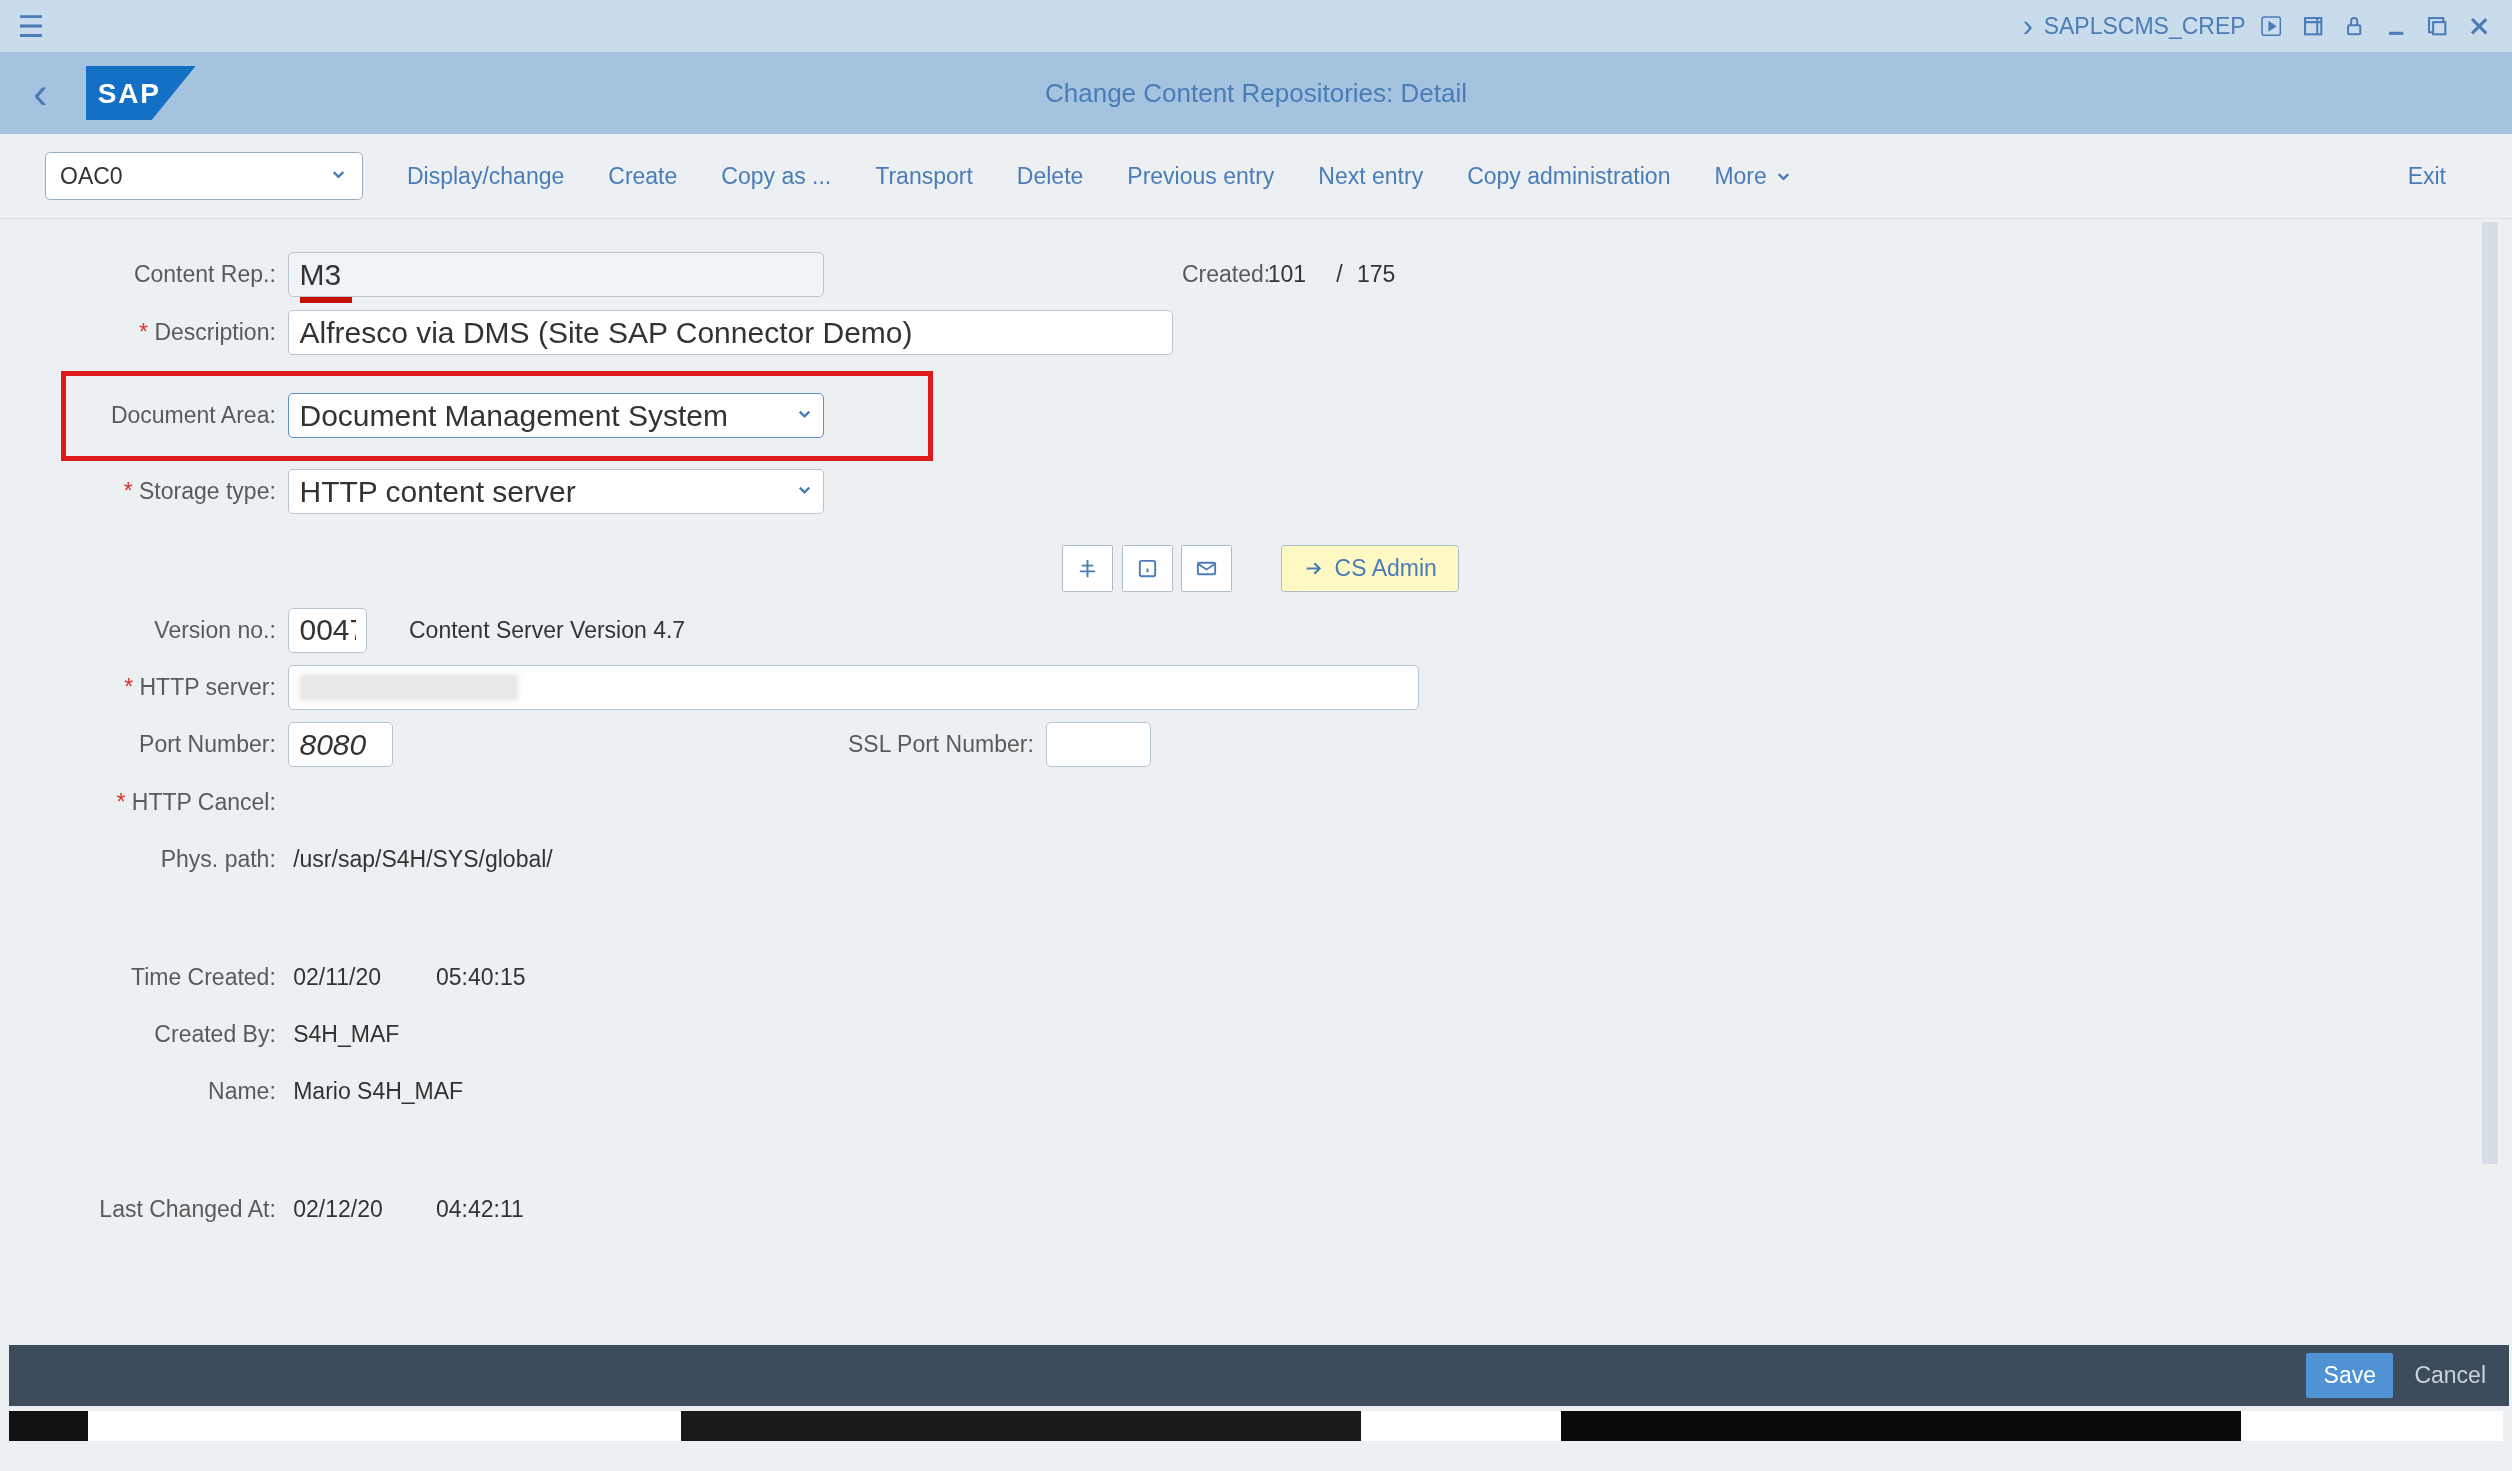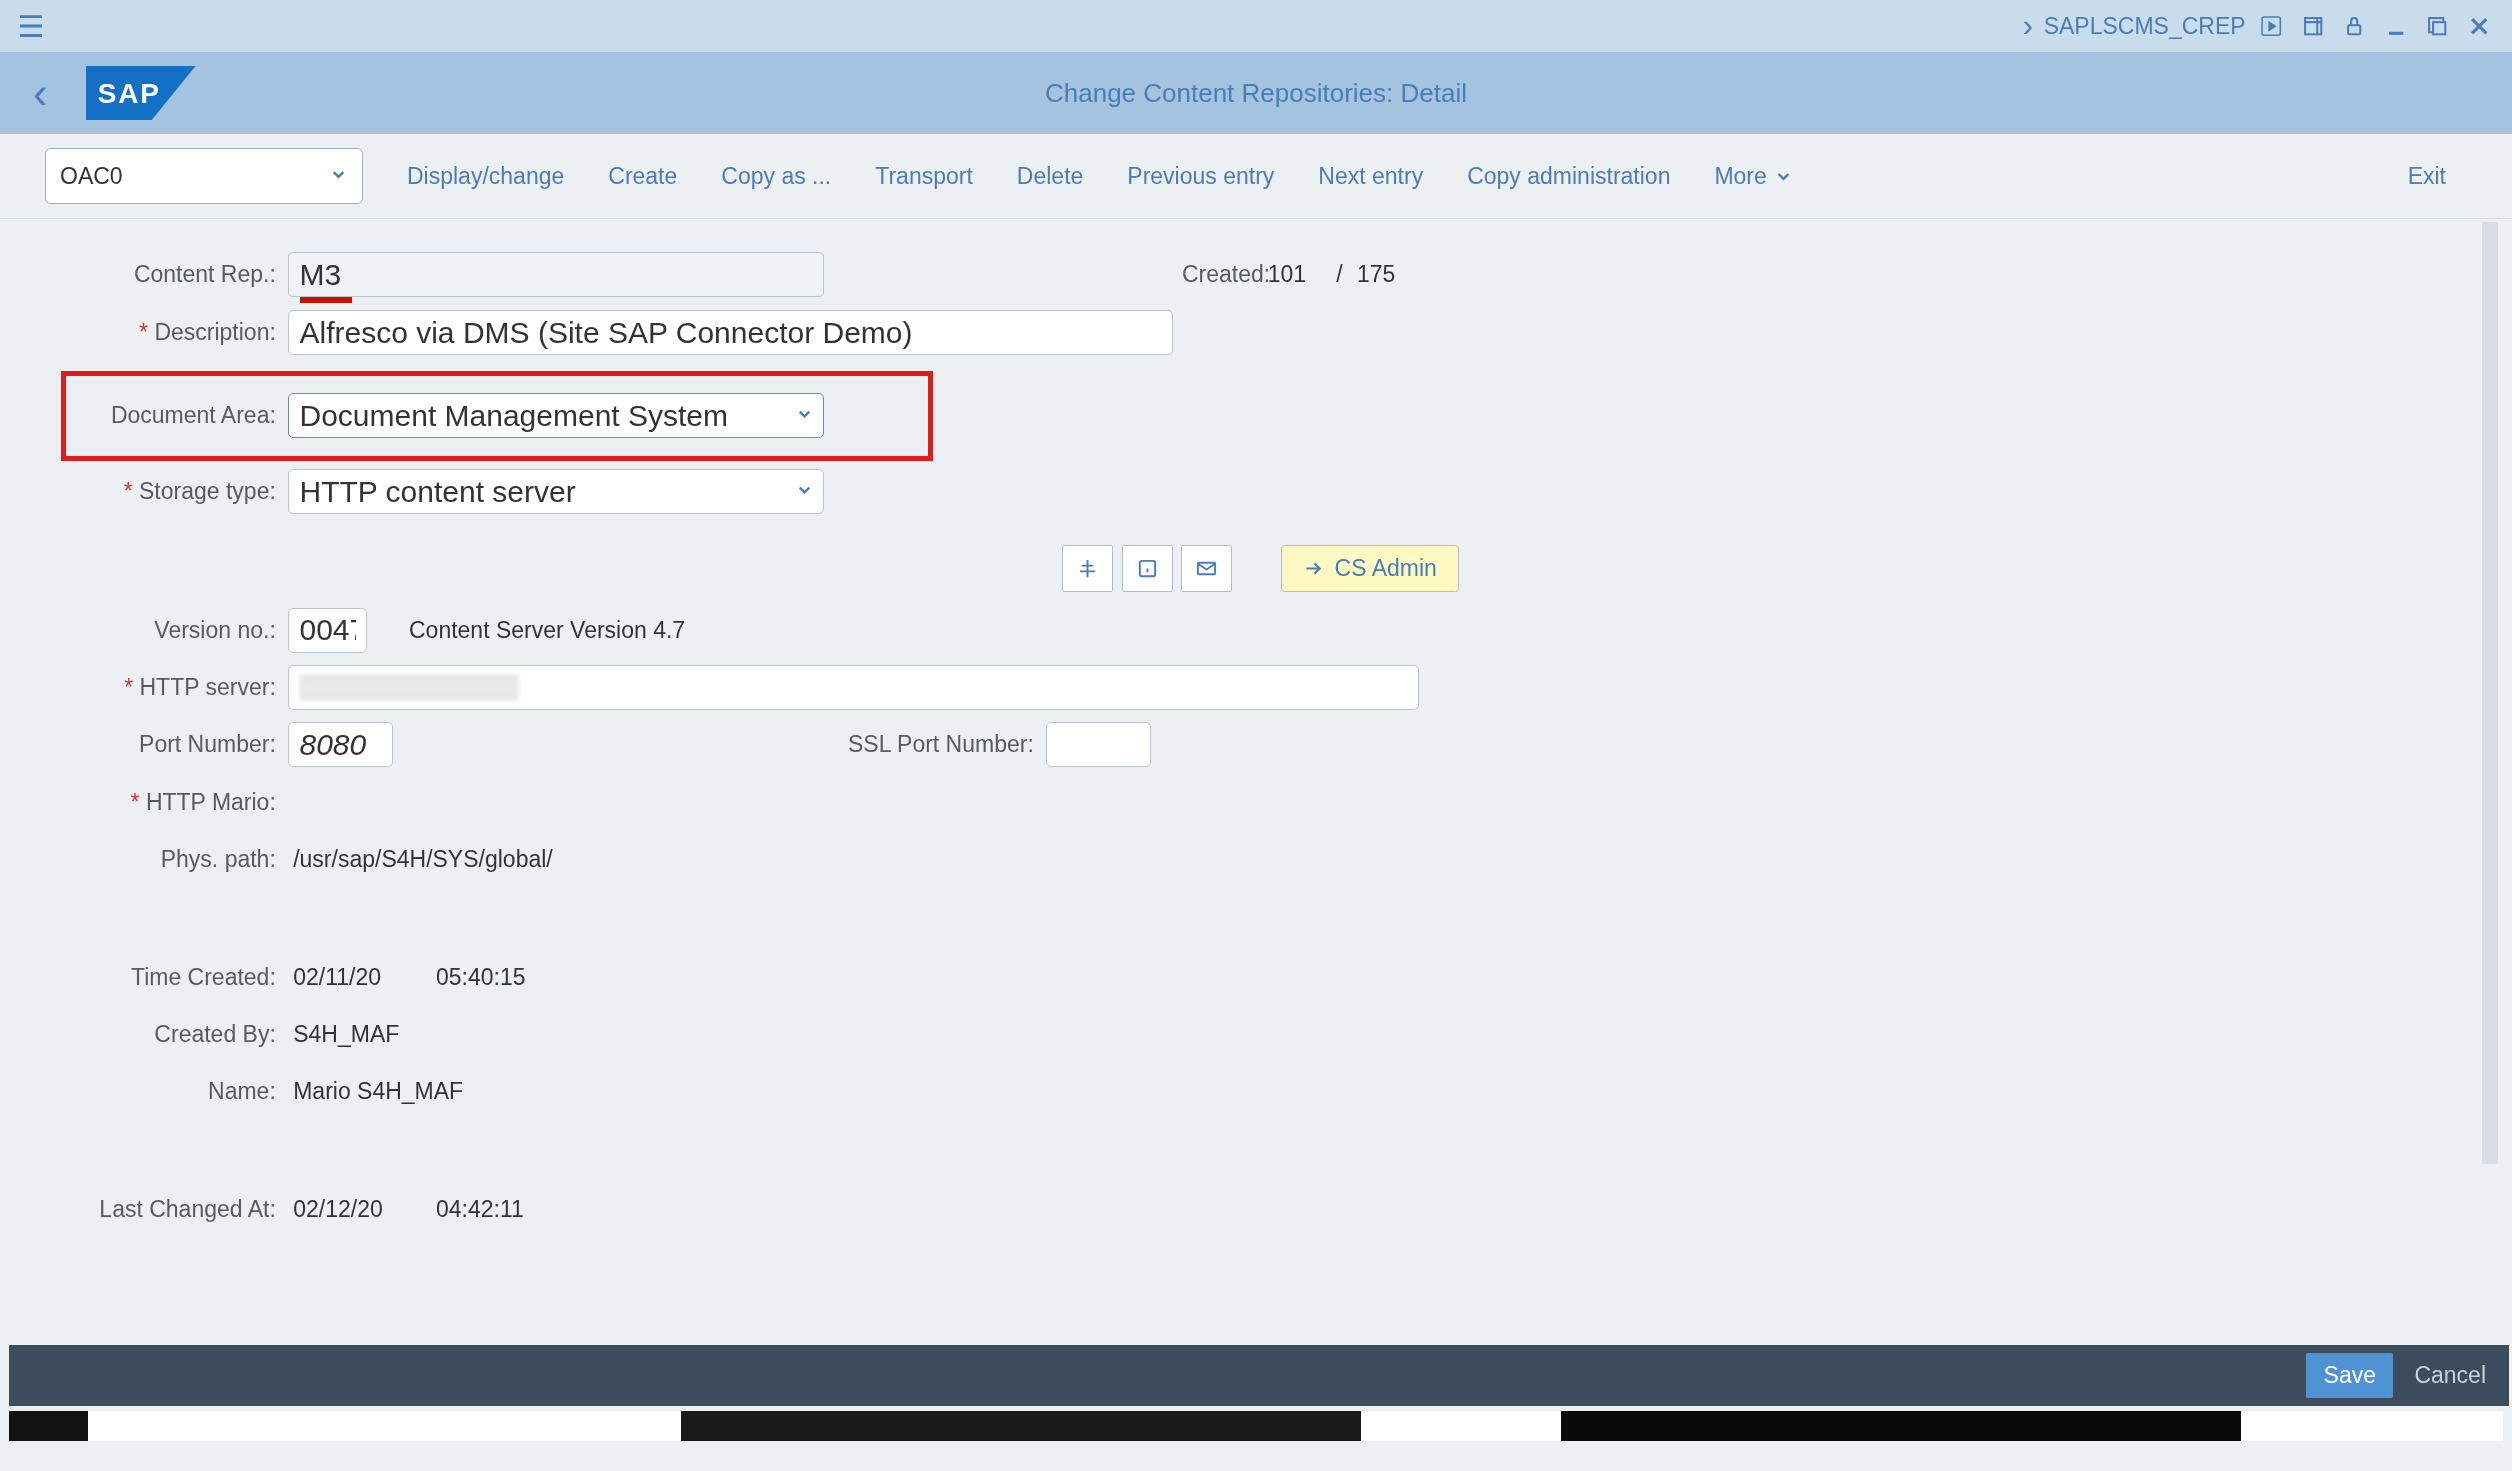--- a/index.html
+++ b/index.html
@@ -17,21 +17,21 @@
     
     .header{height:82px;background:#a3c3de;display:flex;align-items:center;padding:0 33px;position:relative}
     .back-btn{font-size:44px;color:#4a7cb8;cursor:pointer;margin-right:38px}
     .sap-logo{width:110px;height:54px;position:relative}
     .sap-shape{background:#1470c4;color:#fff;font-weight:bold;font-size:26px;letter-spacing:2.6px;display:flex;align-items:center;justify-content:center;width:110px;height:54px;clip-path:polygon(0 0,100% 0,60% 100%,0 100%)}
     .sap-text{position:absolute;left:12.2px;top:12.2px;color:#fff;font-weight:bold;font-size:28px;letter-spacing:1.7px}
     .page-title{position:absolute;left:50%;transform:translateX(-50%);color:#4a7cb8;font-size:26px}
     
     
     .menubar{height:85px;background:#edf0f3;display:flex;align-items:center;padding:0 45px;gap:44px;border-bottom:1.7px solid #d8dfe6}
-    .tcode-box{width:318px;height:56px;background:#fff;border:1.7px solid #9aadbf;border-radius:5.2px;display:flex;align-items:center;padding:0 14px;color:#333;font-size:23px}
+    .tcode-box{width:318px;height:48px;background:#fff;border:1.7px solid #9aadbf;border-radius:5.2px;display:flex;align-items:center;padding:0 14px;color:#333;font-size:23px}
     .tcode-box .chev{margin-left:auto;color:#4a7cb8}
     .menu-link{color:#4a7cb8;font-size:23px;cursor:pointer}
     .menu-spacer{flex:1}
     .more-link{display:flex;align-items:center;gap:7px}
     .exit-link{color:#4a7cb8;font-size:23px;cursor:pointer;margin-right:21px}
     
     
     .form{padding:33px 0 0 0;font-size:23px;color:#333}
     .row{display:flex;align-items:center;margin-bottom:12.2px;height:45px}
     .label{width:288px;text-align:right;padding-right:12.2px;color:#5a5a5a}
@@ -237,21 +237,21 @@
 
   <div class="row">
     <div class="label">Port Number:</div>
     <input class="inp" style="width: 105px; font-style: italic;" value="8080">
     <div style="width:445px"></div>
     <div class="label" style="width:208px">SSL Port Number:</div>
     <input class="inp" style="width: 105px;">
   </div>
 
   <div class="row">
-    <div class="label"><span class="req">* </span><span>HTTP Mario:</span></div>
+    <div class="label"><span class="req">* </span><span>HTTP Cancel:</span></div>
   </div>
 
   <div class="row">
     <div class="label">Phys. path:</div>
     <span class="val" style="padding-left:5.2px">/usr/sap/S4H/SYS/global/</span>
   </div>
 
   <div style="height:61px"></div>
 
   <div class="row">

